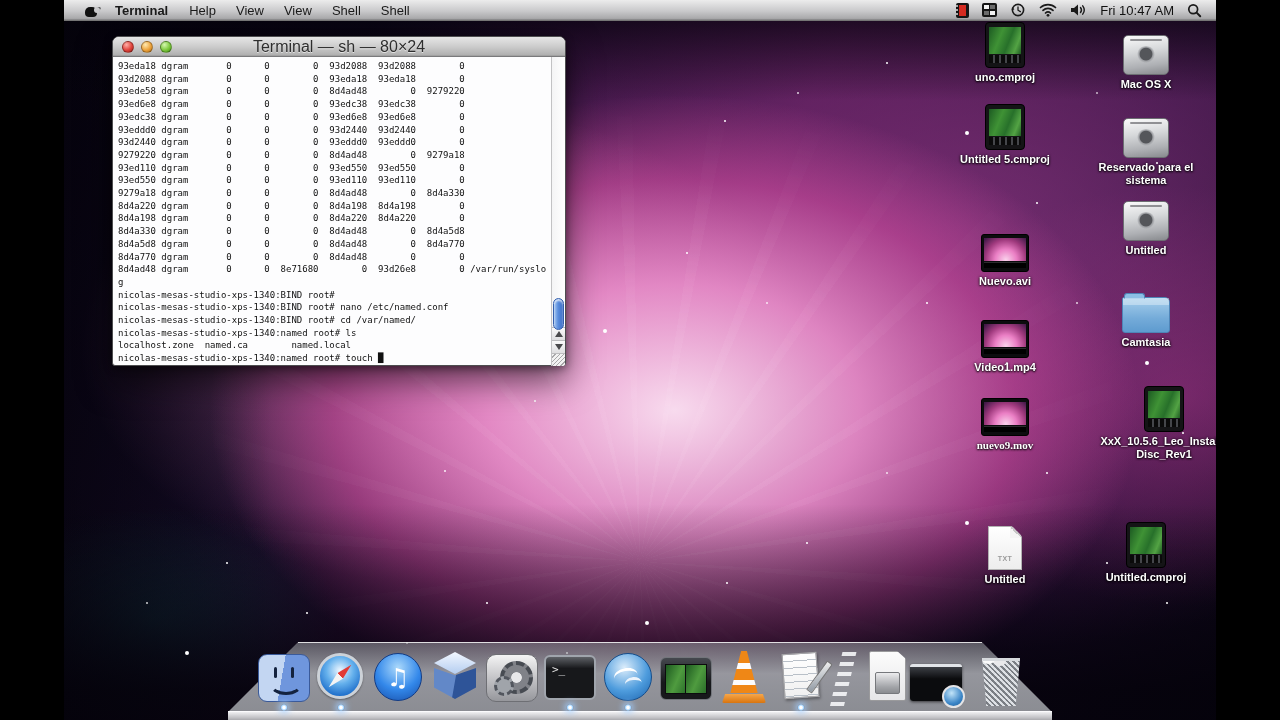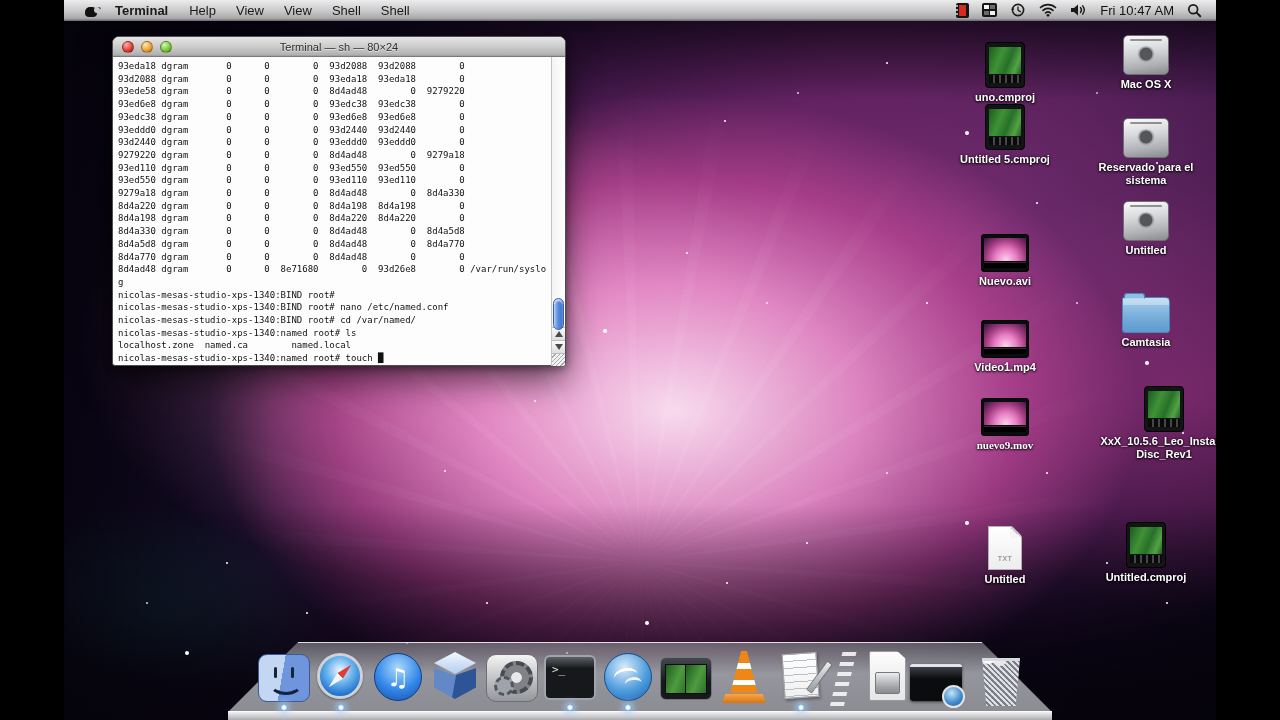--- a/index.html
+++ b/index.html
@@ -106,21 +106,21 @@
     background:linear-gradient(225deg,#c7c7c7 50%,#f5f5f5 50%); }
   .di-badge { position:absolute; left:0; right:0; bottom:7px; font-size:7px; letter-spacing:.5px; color:#9a9a9a; font-weight:bold; }
 
   
   .term-window { position:absolute; left:48px; top:36px; width:454px; height:330px; z-index:50;
     border-radius:7px 7px 3px 3px; box-shadow:0 14px 34px rgba(0,0,0,.6), 0 2px 8px rgba(0,0,0,.45);
     border:1px solid #4e4e50; background:#fdfdfe; }
   .title-bar { height:20px; border-radius:6px 6px 0 0;
     background:linear-gradient(#e6e6e6,#cfcfcf 45%,#b2b2b2 92%,#9a9a9a);
     border-bottom:1px solid #7a7a7c; position:relative; display:flex; align-items:center; justify-content:center; }
-  .title-text { font-size:11px; color:#2e2e2e; text-shadow:0 1px 0 rgba(255,255,255,.6); }
+  .title-text { font-size:16px; color:#2e2e2e; text-shadow:0 1px 0 rgba(255,255,255,.6); }
   .traffic { position:absolute; left:9px; top:4px; display:flex; gap:7px; }
   .tl { width:12px; height:12px; border-radius:50%; border:1px solid rgba(0,0,0,.3); }
   .tl.red { background:radial-gradient(circle at 35% 28%, #ffb0a8, #e0443c 55%, #9c1f18); }
   .tl.yellow { background:radial-gradient(circle at 35% 28%, #ffe9b0, #eda33c 55%, #b06b12); }
   .tl.green { background:radial-gradient(circle at 35% 28%, #d4f8b0, #7ec93e 55%, #3e8a14); }
   .term-body { position:relative; display:flex; height:309px; }
   .term-text { flex:1; padding:3px 0 0 5px; overflow:hidden;
     font-family:"DejaVu Sans Mono", monospace; font-size:9px; line-height:12.7px; color:#111;
     white-space:pre; }
   .term-scrollbar { width:14px; border-left:1px solid #c2c2c4; background:linear-gradient(to right,#f4f4f5,#ffffff);
@@ -315,21 +315,21 @@
         <svg width="15" height="15" viewBox="0 0 15 15">
             <circle cx="6.2" cy="6.2" r="4.4" fill="none" stroke="#1a1a1a" stroke-width="1.7"></circle>
             <path d="M9.6 9.6 L13.2 13.2" stroke="#1a1a1a" stroke-width="2" stroke-linecap="round"></path>
           </svg>
       </span>
     </div>
   </div>
 
   <div>
 
-  <div class="desktop-icon t-cmproj" style="left: 886px; top: 42px;">
+  <div class="desktop-icon t-cmproj" style="left: 886px; top: 22px;">
       <div class="di-icon">
         
       </div>
       <div class="di-label">uno.cmproj</div>
     </div>
       <div class="desktop-icon t-hdd wide" style="left: 1017px; top: 30px;">
       <div class="di-icon">
         
       </div>
       <div class="di-label">Mac OS X</div>

